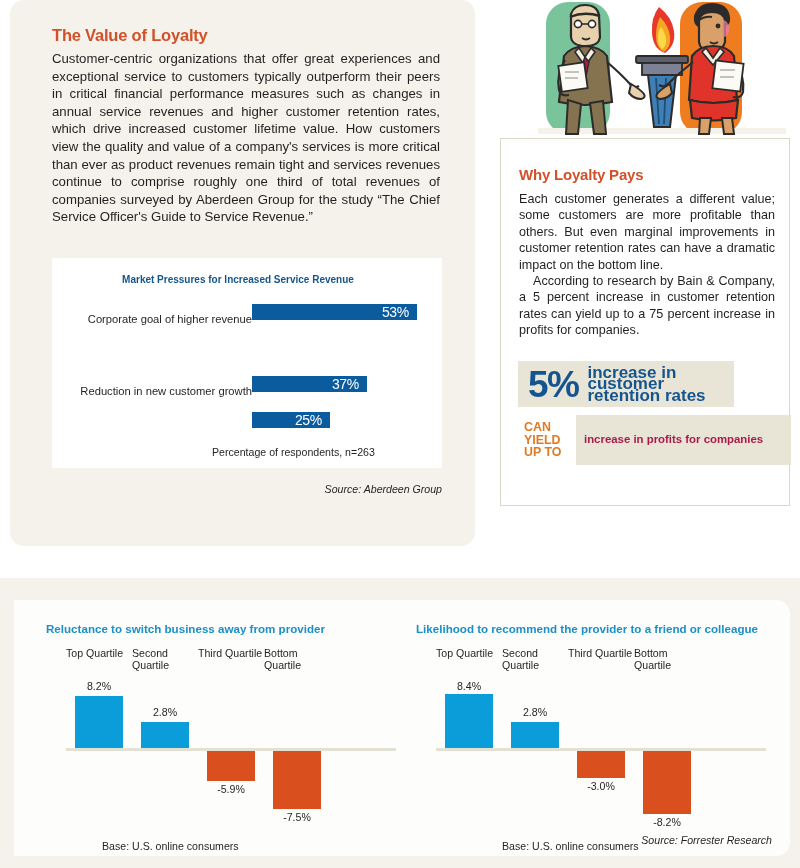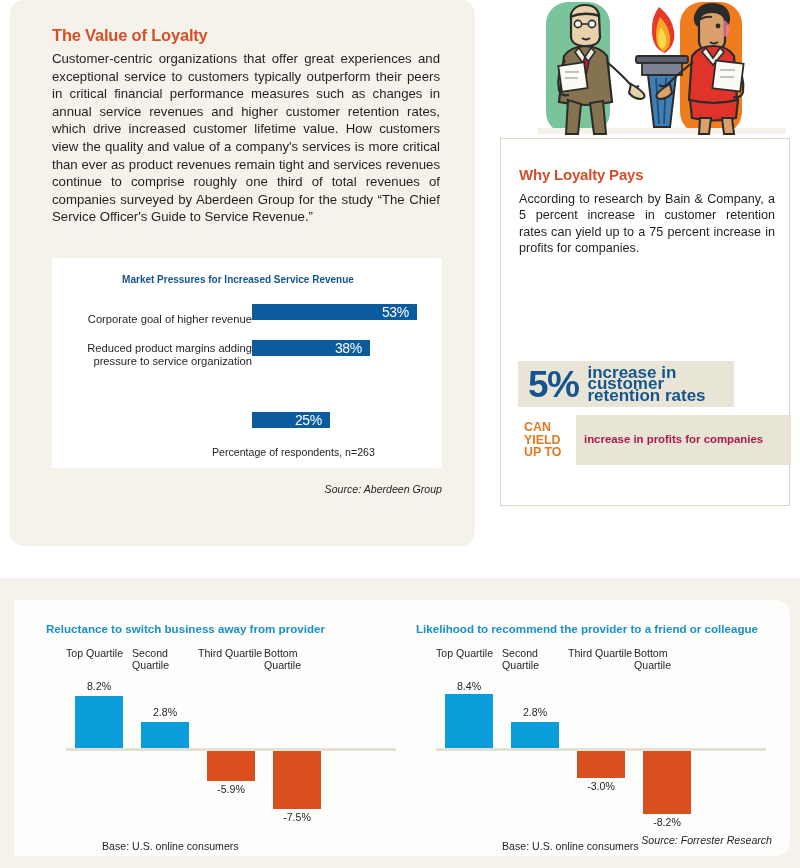--- a/index.html
+++ b/index.html
@@ -166,29 +166,29 @@
 
     <div class="hbar-row" style="top:46px;">
       <div class="hbar-label">Corporate goal of higher revenue</div>
       <div class="hbar-track">
         <div class="hbar-fill" style="width:165px;">
           <span class="hbar-value">53%</span>
         </div>
       </div>
     </div>
 
-    <div class="hbar-row" style="top:82px;">
-      <div class="hbar-label">Reduced product margins adding pressure to service organization</div>
+
+    <div class="hbar-row" style="top:118px;">
+      <div class="hbar-label">Reduction in new customer growth</div>
       <div class="hbar-track">
-        <div class="hbar-fill" style="width:118px;">
-          <span class="hbar-value">38%</span>
+        <div class="hbar-fill" style="width:115px;">
+          <span class="hbar-value">37%</span>
         </div>
       </div>
     </div>
-
 
     <div class="hbar-row" style="top:154px;">
       <div class="hbar-track">
         <div class="hbar-fill" style="width:78px;">
           <span class="hbar-value">25%</span>
         </div>
       </div>
     </div>
 
     <div id="chart-note">Percentage of respondents, n=263</div>
@@ -267,20 +267,21 @@
       <rect x="176" y="62" width="28" height="28" fill="#fbfaf4" stroke="#2b2b2b" stroke-width="1.8" transform="rotate(7 190 76)"></rect>
       <path d="M182 70 h15 M182 77 h14" stroke="#8a8a8a" stroke-width="1.2"></path>
     </g>
   </svg>
 </div>
 
 <div id="right-panel">
   <div id="loyalty-title">Why Loyalty Pays</div>
 
   <div id="loyalty-body">
+    <p>Each customer generates a different value; some customers are more profitable than others. But even marginal improvements in customer retention rates can have a dramatic impact on the bottom line.</p>
     <p>According to research by Bain &amp; Company, a 5 percent increase in customer retention rates can yield up to a 75 percent increase in profits for companies.</p>
   </div>
 
   <div id="stat-a">
     <span id="stat-a-num">5%</span>
     <span id="stat-a-text">increase in customer retention rates</span>
   </div>
 
   <div id="stat-b">
     <span id="stat-b-prefix">CAN YIELD UP TO</span>

